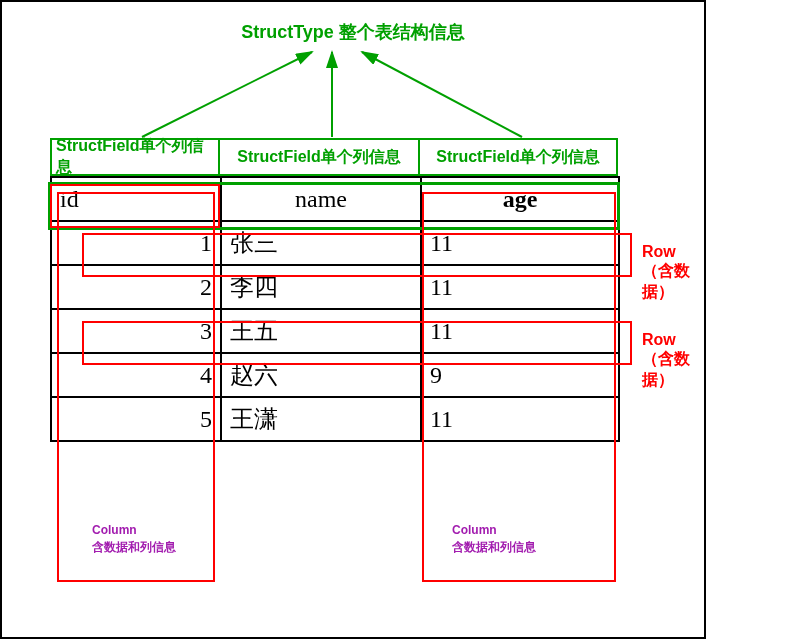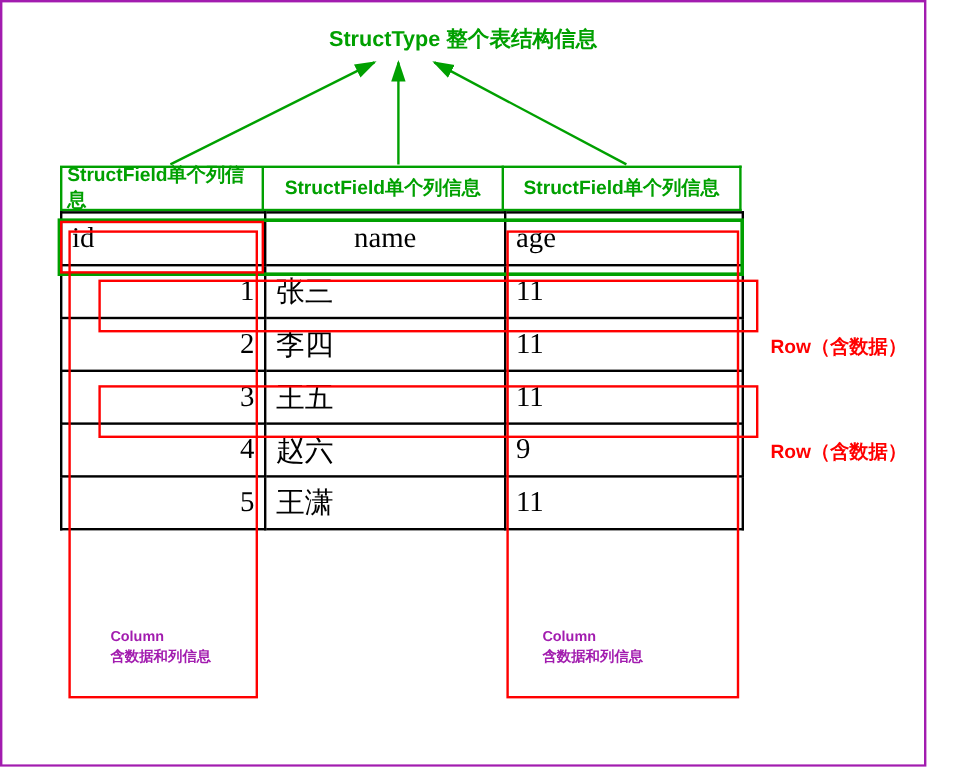--- a/index.html
+++ b/index.html
@@ -3,23 +3,23 @@
 <meta charset="utf-8">
 <style>
   body {
     margin: 0;
     padding: 0;
     font-family: "Microsoft YaHei", Arial, sans-serif;
     background: #fff;
   }
   .outer {
     box-sizing: border-box;
-    width: 772px;
+    width: 706px;
     height: 639px;
-    border: 2px solid #a21caf;
+    border: 2px solid #000000;
     position: relative;
     background: #fff;
   }
   .top-label {
     position: absolute;
     top: 18px;
     left: 0;
     width: 100%;
     text-align: center;
     color: #00a000;
@@ -72,41 +72,40 @@
   table.data th {
     font-weight: normal;
     text-align: left;
     height: 44px;
   }
   .col-id { width: 170px; text-align: right; }
   .col-name { width: 200px; text-align: left; font-family: "Microsoft YaHei", sans-serif; }
   .col-age { width: 198px; }
   table.data th.col-id { text-align: left; }
   table.data th.col-name { text-align: center; }
-  table.data th.col-age { text-align: left; }
+  table.data th.col-age { text-align: center; font-weight: bold; }
   table.data td { height: 44px; }
 
   .green-header-box {
     position: absolute;
     border: 3px solid #00a000;
     box-sizing: border-box;
     pointer-events: none;
   }
   .red-box {
     position: absolute;
     border: 2px solid #ff0000;
     box-sizing: border-box;
     pointer-events: none;
   }
   .red-label {
     position: absolute;
     color: #ff0000;
     font-weight: bold;
     font-size: 16px;
-    margin-top: 36px;
   }
   .column-label {
     position: absolute;
     color: #a21caf;
     font-weight: bold;
     font-size: 12px;
     line-height: 1.4;
   }
   .watermark {
     position: absolute;

